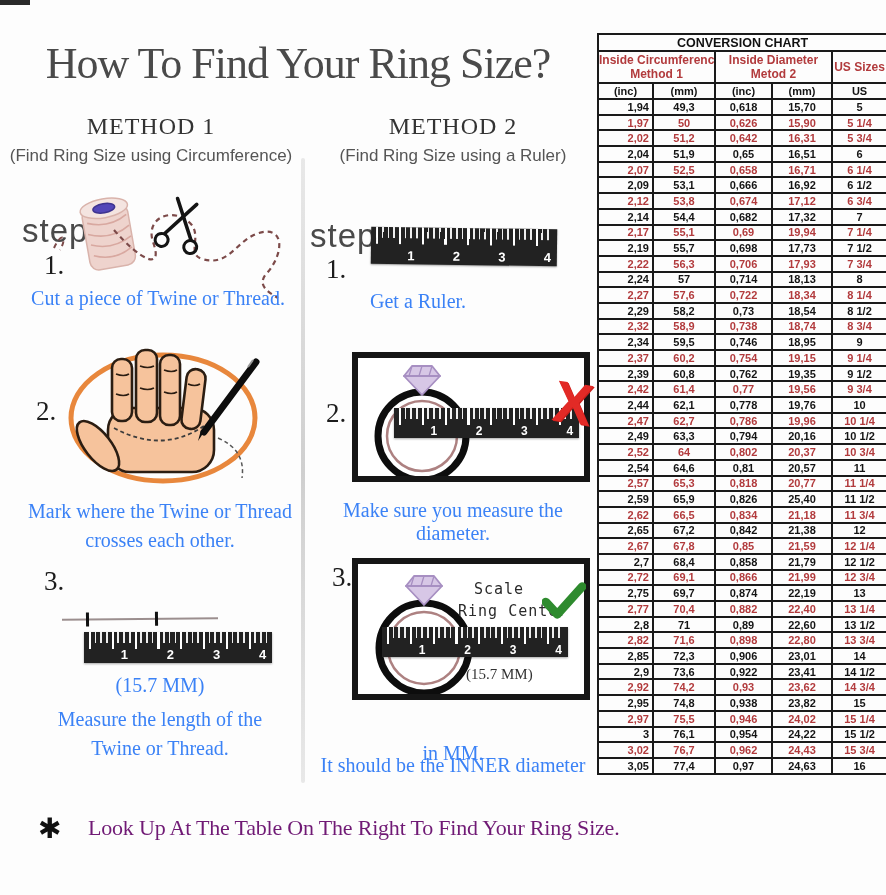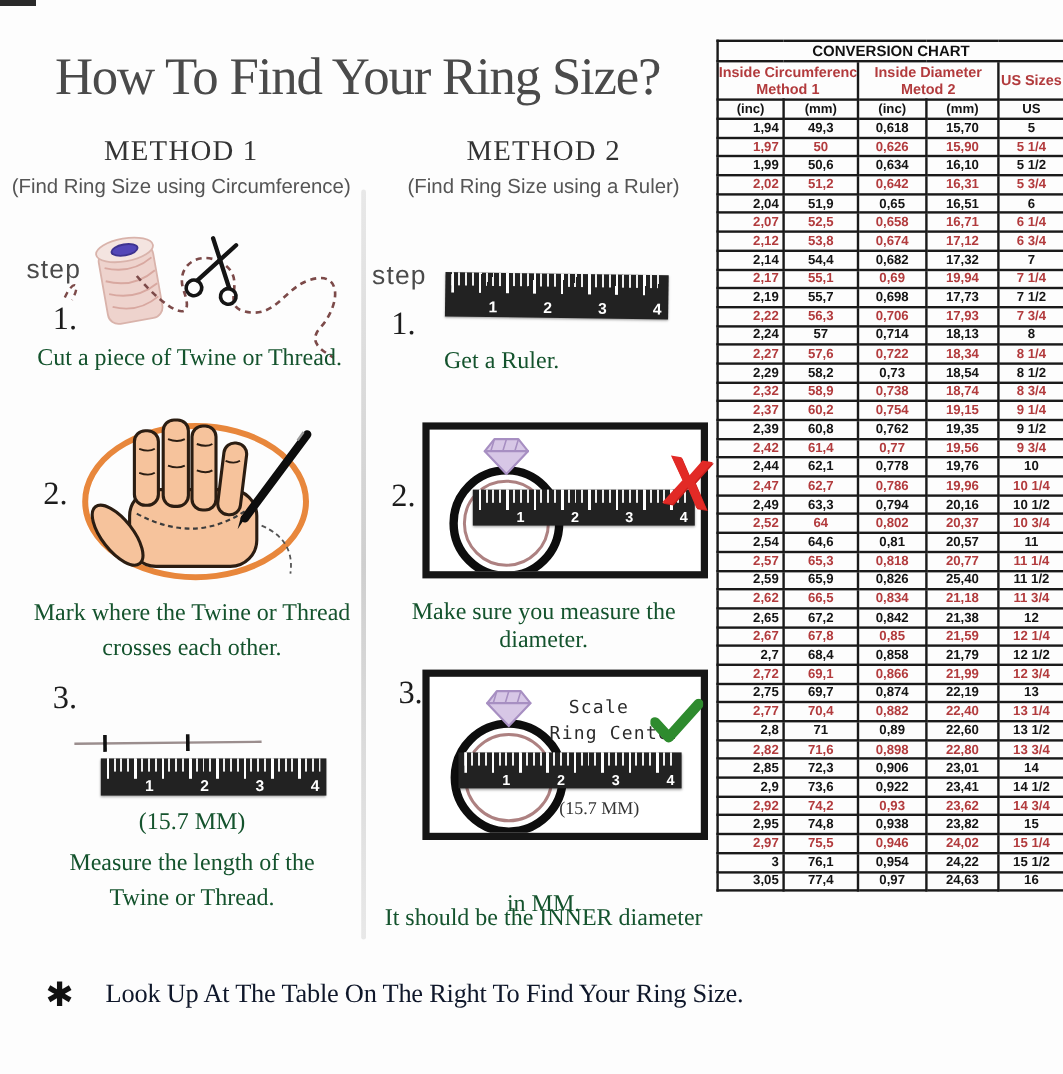--- a/index.html
+++ b/index.html
@@ -7,23 +7,23 @@
           font-family:"Liberation Serif",serif;color:#222;}
   .abs{position:absolute;}
   .serif{font-family:"Liberation Serif",serif;}
   .sans{font-family:"Liberation Sans",sans-serif;}
 
   .page-title{left:0;top:38px;width:596px;text-align:center;font-size:44px;color:#4a4a4a;letter-spacing:-1px;}
   .method-head{top:113px;font-size:24px;color:#333;text-align:center;letter-spacing:1px;}
   .method-sub{top:146px;font-size:17px;color:#555;text-align:center;}
   .col-divider{left:301px;top:158px;width:4px;height:625px;background:linear-gradient(#e8e8e8,#cfcfcf,#e8e8e8);border-radius:2px;}
 
-  .step-label{font-family:"Liberation Sans",sans-serif;font-size:22px;color:#4a4a4a;letter-spacing:1px;}
+  .step-label{font-family:"Liberation Sans",sans-serif;font-size:33px;color:#4a4a4a;letter-spacing:1px;}
   .step-num{font-size:27px;color:#1c1c1c;}
-  .caption{font-size:20px;color:#14532d;text-align:center;}
+  .caption{font-size:20px;color:#3b82f6;text-align:center;}
   .caption.left{text-align:left;}
 
   
   .ruler{background:#222;box-shadow:0 1px 2px rgba(0,0,0,.35);}
   .ruler .rt1{position:absolute;left:5px;right:5px;top:0;height:11px;
       background:repeating-linear-gradient(90deg,#eee 0 1.6px,transparent 1.6px 5.7px);}
   .ruler .rt2{position:absolute;left:5px;right:5px;top:0;height:17px;
       background:repeating-linear-gradient(90deg,#fff 0 2.2px,transparent 2.2px 22.8px);}
   .ruler .rn{position:absolute;bottom:1px;transform:translateX(-50%);color:#fff;
       font:bold 13px "Liberation Sans",sans-serif;}
@@ -35,21 +35,21 @@
 
   
   .mbox{border:6px solid #161616;background:#fff;}
   .wrong-x{font:bold 58px "Liberation Sans",sans-serif;color:#e22a26;transform:rotate(9deg);line-height:1;
            text-shadow:1px 1px 0 #c91f1c;}
   .scale-label{font-family:"DejaVu Sans Mono",monospace;font-size:15px;color:#2b2b2b;letter-spacing:1px;}
   .mm-note{font-size:15px;color:#333;}
 
   
   .footer-ast{font-family:"DejaVu Sans",sans-serif;font-size:28px;color:#111;}
-  .footer-text{font-size:22px;color:#0f172a;letter-spacing:-0.2px;}
+  .footer-text{font-size:22px;color:#701a75;letter-spacing:-0.2px;}
 
   
   .conv-table{border-collapse:collapse;table-layout:fixed;width:289px;
       font-family:"Liberation Sans",sans-serif;}
   .conv-table th,.conv-table td{border:2px solid #1a1a1a;padding:0;overflow:hidden;white-space:nowrap;}
   .conv-table .t-title{height:15px;font:bold 12.5px "Liberation Sans",sans-serif;color:#111;text-align:center;}
   .conv-table .t-group{height:30px;font:bold 12px/14px "Liberation Sans",sans-serif;color:#b23b3d;text-align:center;}
   .conv-table .t-col{height:14px;font:bold 11px "Liberation Sans",sans-serif;color:#141414;text-align:center;}
   .conv-table td{height:13.7px;font:bold 11px "Liberation Sans",sans-serif;color:#141414;text-align:center;}
   .conv-table td.c0{text-align:right;padding-right:3px;}
@@ -245,27 +245,20 @@
           <td class="c3">15,70</td>
           <td class="c4">5</td>
         </tr>
         <tr class="red-row">
           <td class="c0">1,97</td>
           <td class="c1">50</td>
           <td class="c2">0,626</td>
           <td class="c3">15,90</td>
           <td class="c4">5 1/4</td>
         </tr>
-        <tr class="black-row">
-          <td class="c0">1,99</td>
-          <td class="c1">50,6</td>
-          <td class="c2">0,634</td>
-          <td class="c3">16,10</td>
-          <td class="c4">5 1/2</td>
-        </tr>
         <tr class="red-row">
           <td class="c0">2,02</td>
           <td class="c1">51,2</td>
           <td class="c2">0,642</td>
           <td class="c3">16,31</td>
           <td class="c4">5 3/4</td>
         </tr>
         <tr class="black-row">
           <td class="c0">2,04</td>
           <td class="c1">51,9</td>
@@ -273,20 +266,27 @@
           <td class="c3">16,51</td>
           <td class="c4">6</td>
         </tr>
         <tr class="red-row">
           <td class="c0">2,07</td>
           <td class="c1">52,5</td>
           <td class="c2">0,658</td>
           <td class="c3">16,71</td>
           <td class="c4">6 1/4</td>
         </tr>
+        <tr class="black-row">
+          <td class="c0">2,09</td>
+          <td class="c1">53,1</td>
+          <td class="c2">0,666</td>
+          <td class="c3">16,92</td>
+          <td class="c4">6 1/2</td>
+        </tr>
         <tr class="red-row">
           <td class="c0">2,12</td>
           <td class="c1">53,8</td>
           <td class="c2">0,674</td>
           <td class="c3">17,12</td>
           <td class="c4">6 3/4</td>
         </tr>
         <tr class="black-row">
           <td class="c0">2,14</td>
           <td class="c1">54,4</td>
@@ -336,20 +336,27 @@
           <td class="c3">18,54</td>
           <td class="c4">8 1/2</td>
         </tr>
         <tr class="red-row">
           <td class="c0">2,32</td>
           <td class="c1">58,9</td>
           <td class="c2">0,738</td>
           <td class="c3">18,74</td>
           <td class="c4">8 3/4</td>
         </tr>
+        <tr class="black-row">
+          <td class="c0">2,34</td>
+          <td class="c1">59,5</td>
+          <td class="c2">0,746</td>
+          <td class="c3">18,95</td>
+          <td class="c4">9</td>
+        </tr>
         <tr class="red-row">
           <td class="c0">2,37</td>
           <td class="c1">60,2</td>
           <td class="c2">0,754</td>
           <td class="c3">19,15</td>
           <td class="c4">9 1/4</td>
         </tr>
         <tr class="black-row">
           <td class="c0">2,39</td>
           <td class="c1">60,8</td>
@@ -511,20 +518,27 @@
           <td class="c3">24,02</td>
           <td class="c4">15 1/4</td>
         </tr>
         <tr class="black-row">
           <td class="c0">3</td>
           <td class="c1">76,1</td>
           <td class="c2">0,954</td>
           <td class="c3">24,22</td>
           <td class="c4">15 1/2</td>
         </tr>
+        <tr class="red-row">
+          <td class="c0">3,02</td>
+          <td class="c1">76,7</td>
+          <td class="c2">0,962</td>
+          <td class="c3">24,43</td>
+          <td class="c4">15 3/4</td>
+        </tr>
         <tr class="black-row">
           <td class="c0">3,05</td>
           <td class="c1">77,4</td>
           <td class="c2">0,97</td>
           <td class="c3">24,63</td>
           <td class="c4">16</td>
         </tr>
       </tbody>
   </table>
 

